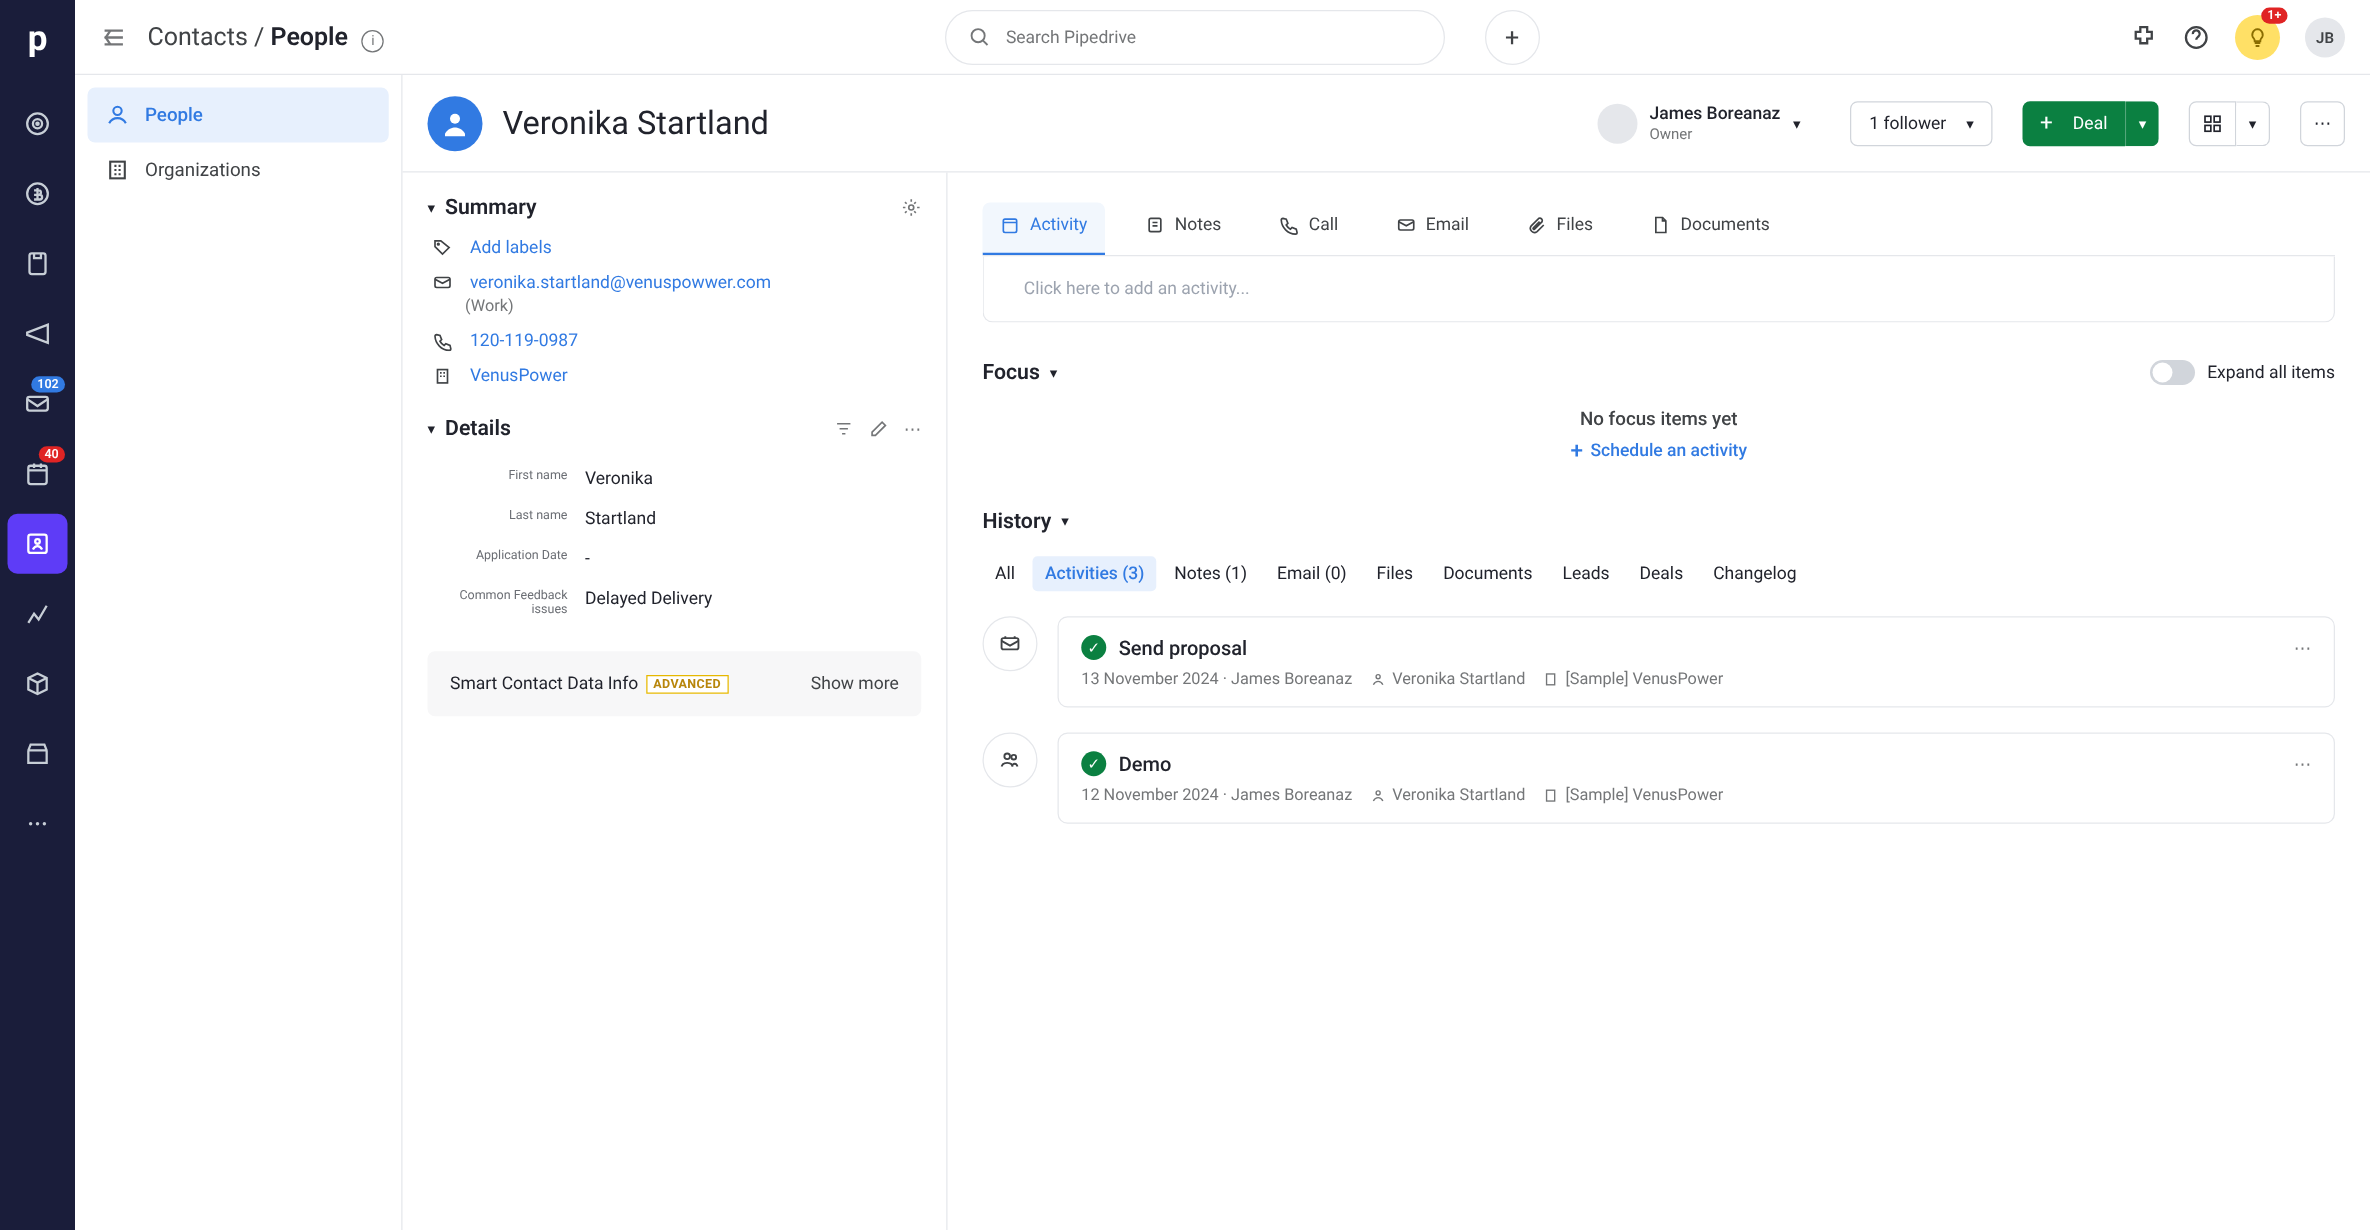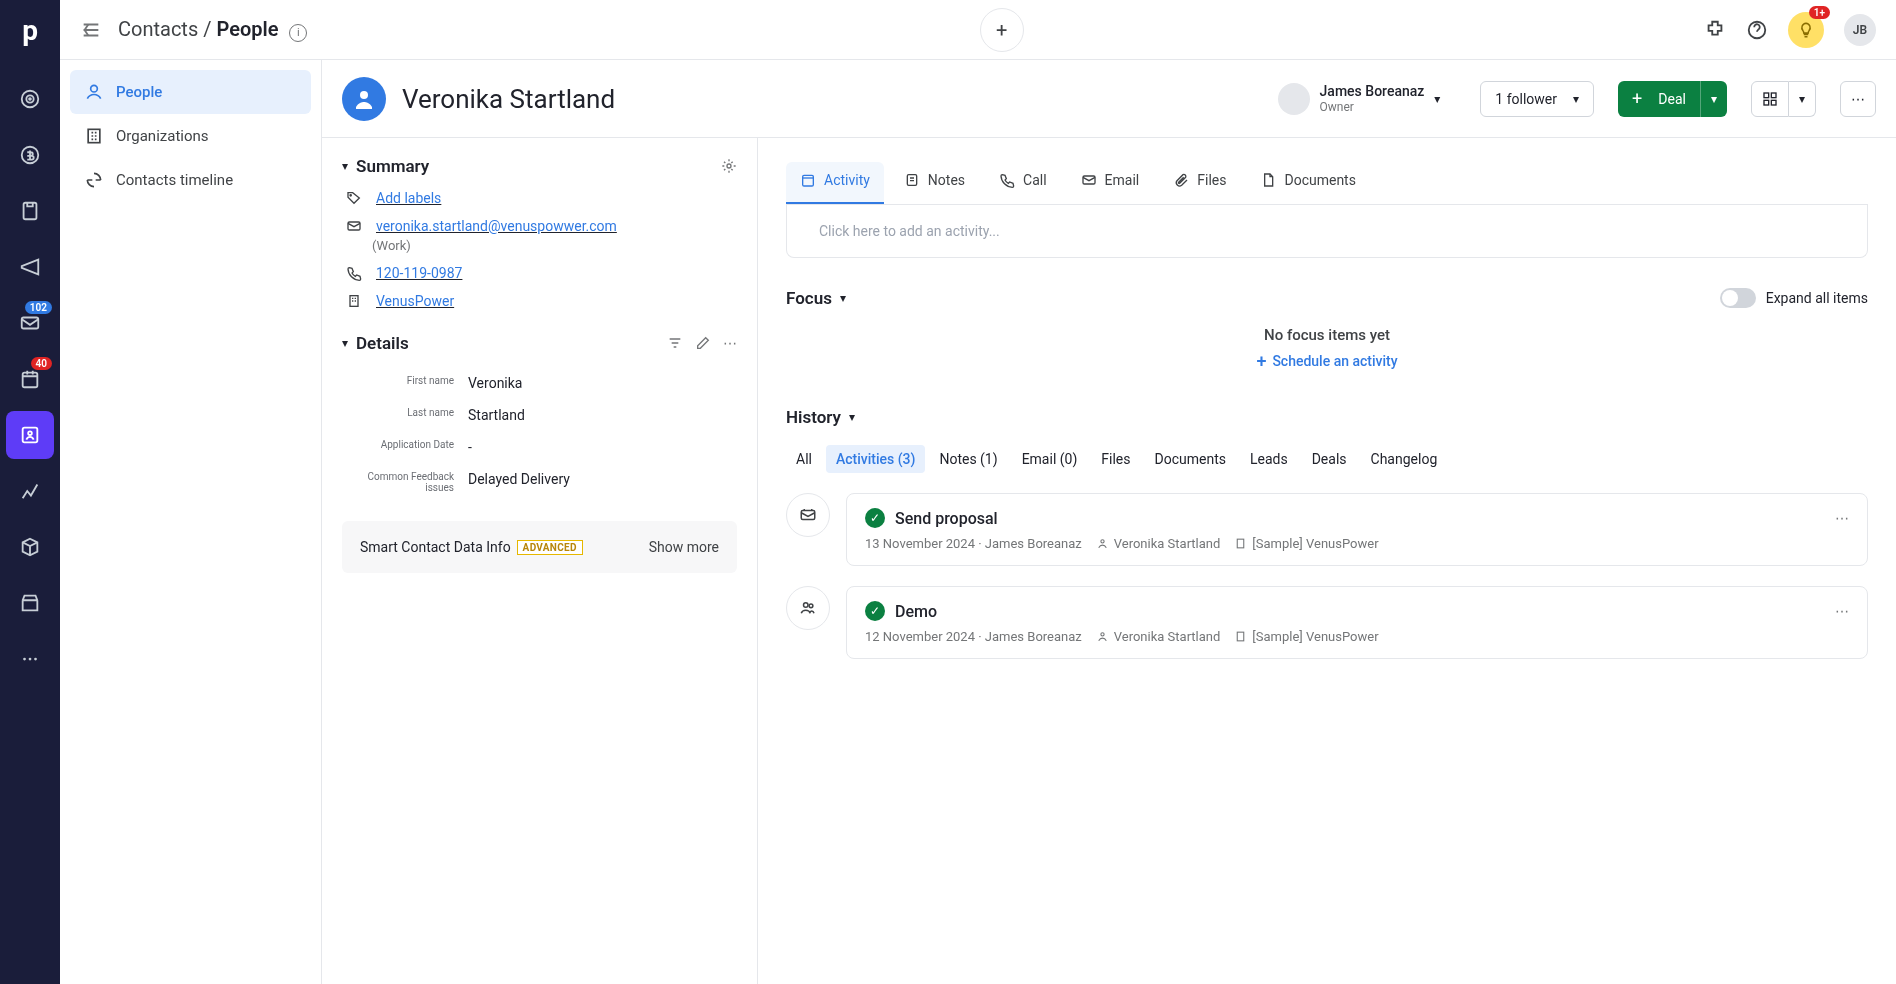--- a/index.html
+++ b/index.html
@@ -52,35 +52,35 @@
 .btn.green.caret { border-radius: 0 6px 6px 0; padding: 0 10px; border-left: 1px solid rgba(255,255,255,.3); }
 .btn.icon { padding: 0 10px; }
 
 .workspace { flex: 1; display: flex; }
 .left-panel { width: 436px; border-right: 1px solid #E5E7EB; padding: 18px 20px; position: relative; overflow-y: auto; }
 .right-panel { flex: 1; padding: 24px 28px; overflow-y: auto; }
 
 .section-head { display: flex; align-items: center; gap: 8px; margin-bottom: 14px; }
 .section-head .title { font-size: 17px; font-weight: 600; }
 .section-head .gear { margin-left: auto; color: #747678; cursor: pointer; }
-.summary-row { display: flex; align-items: center; gap: 12px; margin-bottom: 12px; padding-left: 4px; text-decoration: underline; }
+.summary-row { display: flex; align-items: center; gap: 12px; margin-bottom: 12px; padding-left: 4px; }
 .summary-row .ico { color: #404346; width: 18px; }
 .summary-row a { color: #317AE2; text-decoration: none; }
 .sub { font-size: 13px; color: #747678; margin-left: 30px; margin-top: -8px; margin-bottom: 12px; }
 
 .details-row { display: flex; padding: 8px 0; }
 .details-row .label { width: 126px; text-align: right; color: #6B6E74; font-size: 10px; padding-right: 14px; }
 .details-row .value { flex: 1; }
 
 .smartbox { background: #F7F7F8; border-radius: 6px; padding: 18px; margin-top: 20px; display: flex; align-items: center; }
 .smartbox .tag { background: #fff; border: 1.5px solid #E6B800; color: #B8860B; font-size: 10px; font-weight: 700; padding: 1px 5px; margin-left: 6px; letter-spacing: .3px; }
 .smartbox .show { margin-left: auto; color: #404346; cursor: pointer; }
 
 
-.tabs { display: flex; gap: 6px; border-bottom: 1px solid #E5E7EB; margin-bottom: 0; }
+.tabs { display: flex; gap: 18px; border-bottom: 1px solid #E5E7EB; margin-bottom: 0; }
 .tab { padding: 10px 14px 14px; display: flex; align-items: center; gap: 8px; color: #404346; cursor: pointer; border-bottom: 2px solid transparent; }
 .tab.active { border-bottom: 2px solid #317AE2; color: #317AE2; background: #F2F7FD; border-radius: 6px 6px 0 0; }
 .activity-input { border: 1px solid #E5E7EB; border-top: none; border-radius: 0 0 8px 8px; padding: 18px 32px; color: #9CA3AF; cursor: text; margin-bottom: 30px; }
 
 .section-sub { display: flex; align-items: center; gap: 8px; margin-bottom: 18px; }
 .section-sub .t { font-size: 17px; font-weight: 600; }
 .toggle-row { margin-left: auto; display: flex; align-items: center; gap: 10px; }
 .toggle { width: 36px; height: 20px; background: #D1D5DB; border-radius: 10px; position: relative; cursor: pointer; }
 .toggle::after { content: ''; position: absolute; width: 16px; height: 16px; background: #fff; border-radius: 50%; top: 2px; left: 2px; }
 
@@ -188,20 +188,27 @@
           <svg width="22" height="22" viewBox="0 0 24 24" fill="none" stroke="currentColor" stroke-width="2">
             <path d="M4 6h16M4 12h16M4 18h16"></path>
             <path d="M9 6l-4 6 4 6"></path>
           </svg>
         </div>
       <div class="breadcrumb">
         <span>Contacts</span> / <b>People</b>
         <span class="info-circle">i</span>
       </div>
       <div class="spacer"></div>
+      <div class="search">
+        <svg width="18" height="18" viewBox="0 0 24 24" fill="none" stroke="currentColor" stroke-width="2">
+            <circle cx="10" cy="10" r="7"></circle>
+            <path d="M20 20l-5-5"></path>
+          </svg>
+        <span>Search Pipedrive</span>
+      </div>
       <div class="plus-btn">+</div>
       <div class="spacer"></div>
       <div class="top-icons">
         <div class="top-icon">
             <svg width="22" height="22" viewBox="0 0 24 24" fill="none" stroke="currentColor" stroke-width="2">
               <path d="M9 3h6v4h4v6h-4v4H9v-4H5V7h4V3z"></path>
             </svg>
           </div>
         <div class="top-icon">
             <svg width="22" height="22" viewBox="0 0 24 24" fill="none" stroke="currentColor" stroke-width="2">
@@ -227,26 +234,20 @@
               <path d="M4 20c2-4 6-5 8-5s6 1 8 5"></path>
             </svg>
             <span>People</span>
           </div>
         <div class="nav-item">
             <svg width="20" height="20" viewBox="0 0 24 24" fill="none" stroke="currentColor" stroke-width="2">
               <rect x="5" y="4" width="14" height="16"></rect>
               <path d="M9 8h2M13 8h2M9 12h2M13 12h2M9 16h2M13 16h2"></path>
             </svg>
             <span>Organizations</span>
-          </div>
-        <div class="nav-item">
-            <svg width="20" height="20" viewBox="0 0 24 24" fill="none" stroke="currentColor" stroke-width="2">
-              <path d="M20 12h-6M10 12H4M12 4a8 8 0 018 8M12 20a8 8 0 01-8-8"></path>
-            </svg>
-            <span>Contacts timeline</span>
           </div>
       </div>
 
       <div class="content">
         <div class="person-header">
           <div class="person-avatar">
               <svg width="24" height="24" viewBox="0 0 24 24">
                 <circle cx="12" cy="8" r="4"></circle>
                 <path d="M4 20c2-4 6-5 8-5s6 1 8 5v2H4v-2z"></path>
               </svg>

